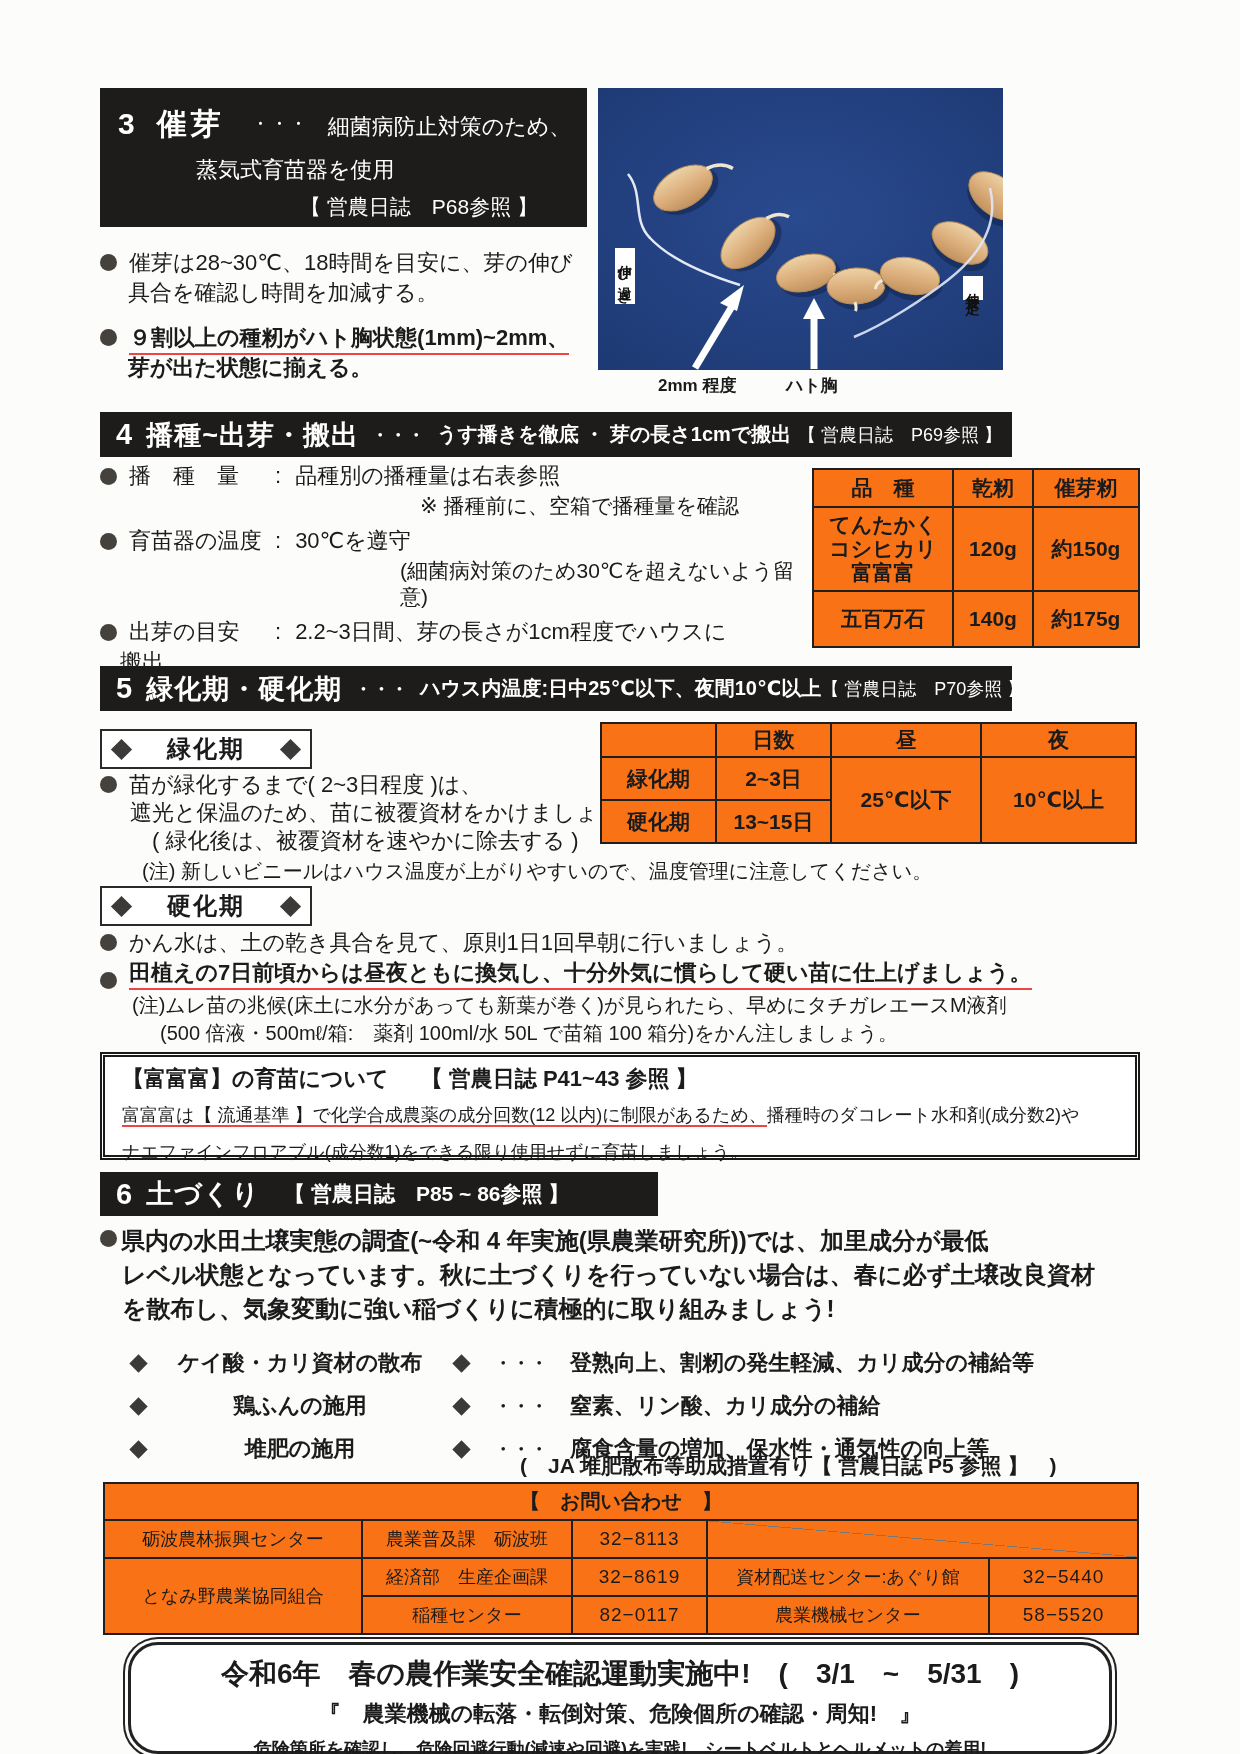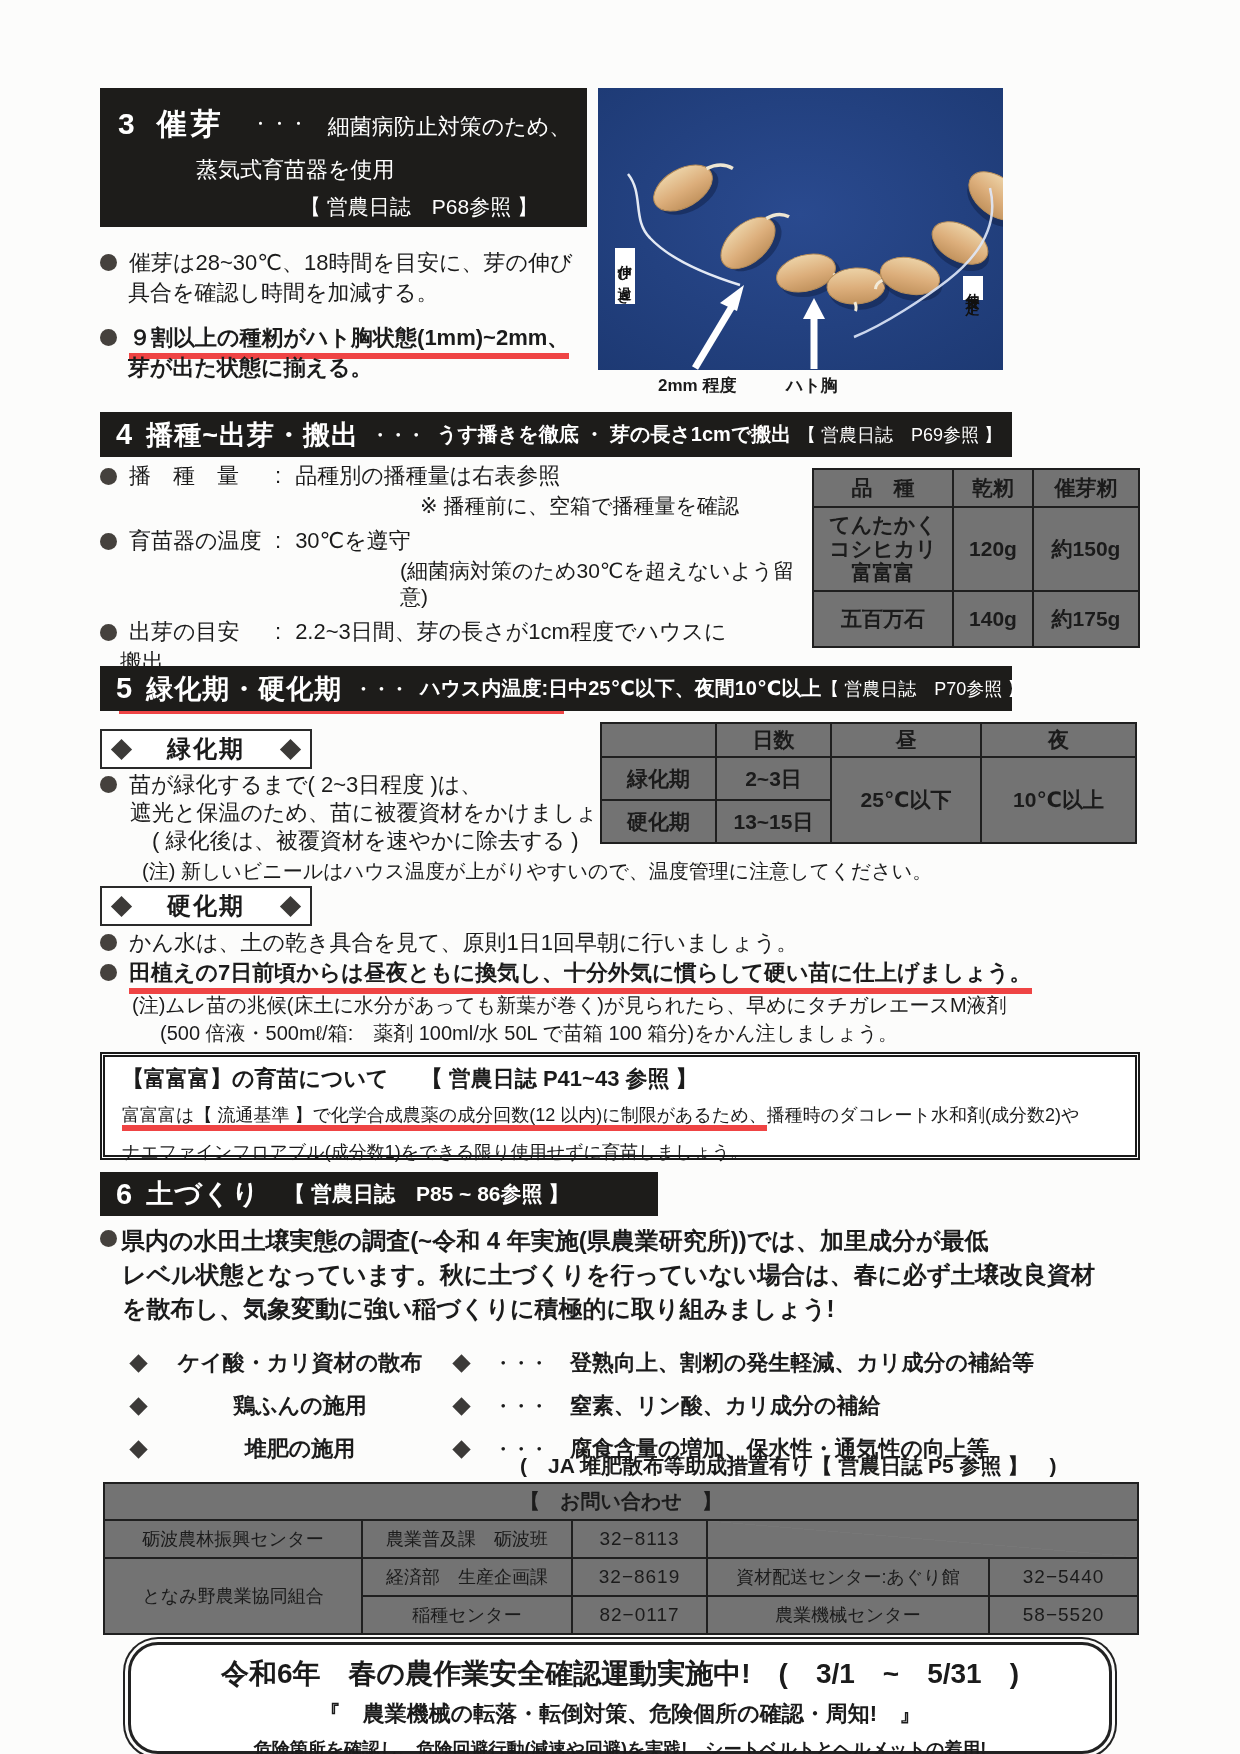--- a/index.html
+++ b/index.html
@@ -26,29 +26,29 @@
   .s3dots { font-size:19px; margin-right:20px; position:relative; top:-4px;}
   .s3desc { font-size:22px; }
   .s3l2 { font-size:22px; margin:10px 0 0 78px; }
   .s3l3 { font-size:21px; margin:8px 0 0 182px; }
 
   .dot { display:inline-block; width:17px; height:17px; border-radius:50%;
          background:#45413d; margin-right:12px; flex:0 0 auto; position:relative; top:6px;}
   .blt { display:flex; align-items:flex-start; font-size:22px; line-height:30px; }
   .cont { font-size:22px; line-height:30px; }
   .bold { font-weight:bold; }
-  .u { border-bottom:6px solid #ef4444; }
+  .u { border-bottom:2px solid #ef4444; }
 
   
   .s4row { display:flex; align-items:flex-start; font-size:22px; line-height:27px; margin-bottom:4px; }
   .s4lbl { display:inline-block; width:140px; white-space:nowrap; }
   .s4sep { margin:0 14px 0 6px; }
   .s4sub { font-size:21px; line-height:26px; }
 
-  table { border-collapse:collapse; table-layout:fixed; background:#737373;padding-left:32px; }
+  table { border-collapse:collapse; table-layout:fixed; background:#f97316;padding-left:32px; }
   th,td { border:2px solid #1f1f1f; text-align:center; vertical-align:middle; padding:2px 4px; box-sizing:border-box; }
   .t4 th { font-size:21px; font-weight:bold; }
   .t4 td { font-size:21px; font-weight:bold; }
   .pre { white-space:pre-line; line-height:24px; font-size:20px; }
 
   .t5 th { font-size:21px; font-weight:bold;text-align:center; }
   .t5 td { font-size:21px; font-weight:bold; }
 
   
   .dhead { display:flex; align-items:center; justify-content:space-between;
@@ -298,21 +298,21 @@
 
   <div class="abs dhead" style="left:100px; top:886px; width:212px;">
     <span class="dia"></span>
     <span class="txt">硬化期</span>
     <span class="dia"></span>
   </div>
   <div class="abs blt" style="left:100px; top:928px; width:1040px;">
     <span class="dot"></span>
     <span>かん水は、土の乾き具合を見て、原則1日1回早朝に行いましょう。</span>
   </div>
-  <div class="abs blt bold" style="left:100px; top:958px; width:1040px;">
+  <div class="abs blt bold" style="left:100px; top:958px; width:1040px;align-items:center;">
     <span class="dot"></span>
     <span class="u">田植えの7日前頃からは昼夜ともに換気し、十分外気に慣らして硬い苗に仕上げましょう。</span>
   </div>
   <div class="abs note" style="left:132px; top:992px; width:1010px;">(注)ムレ苗の兆候(床土に水分があっても新葉が巻く)が見られたら、早めにタチガレエースM液剤</div>
   <div class="abs note" style="left:160px; top:1020px; width:990px;">(500 倍液・500mℓ/箱:　薬剤 100ml/水 50L で苗箱 100 箱分)をかん注しましょう。</div>
 
   <div class="abs fbox" style="left:100px; top:1052px; width:1040px; height:108px;">
     <div class="ftitle">
       <span>【富富富】の育苗について</span>
       <span class="fref">【 営農日誌 P41~43 参照 】</span>

